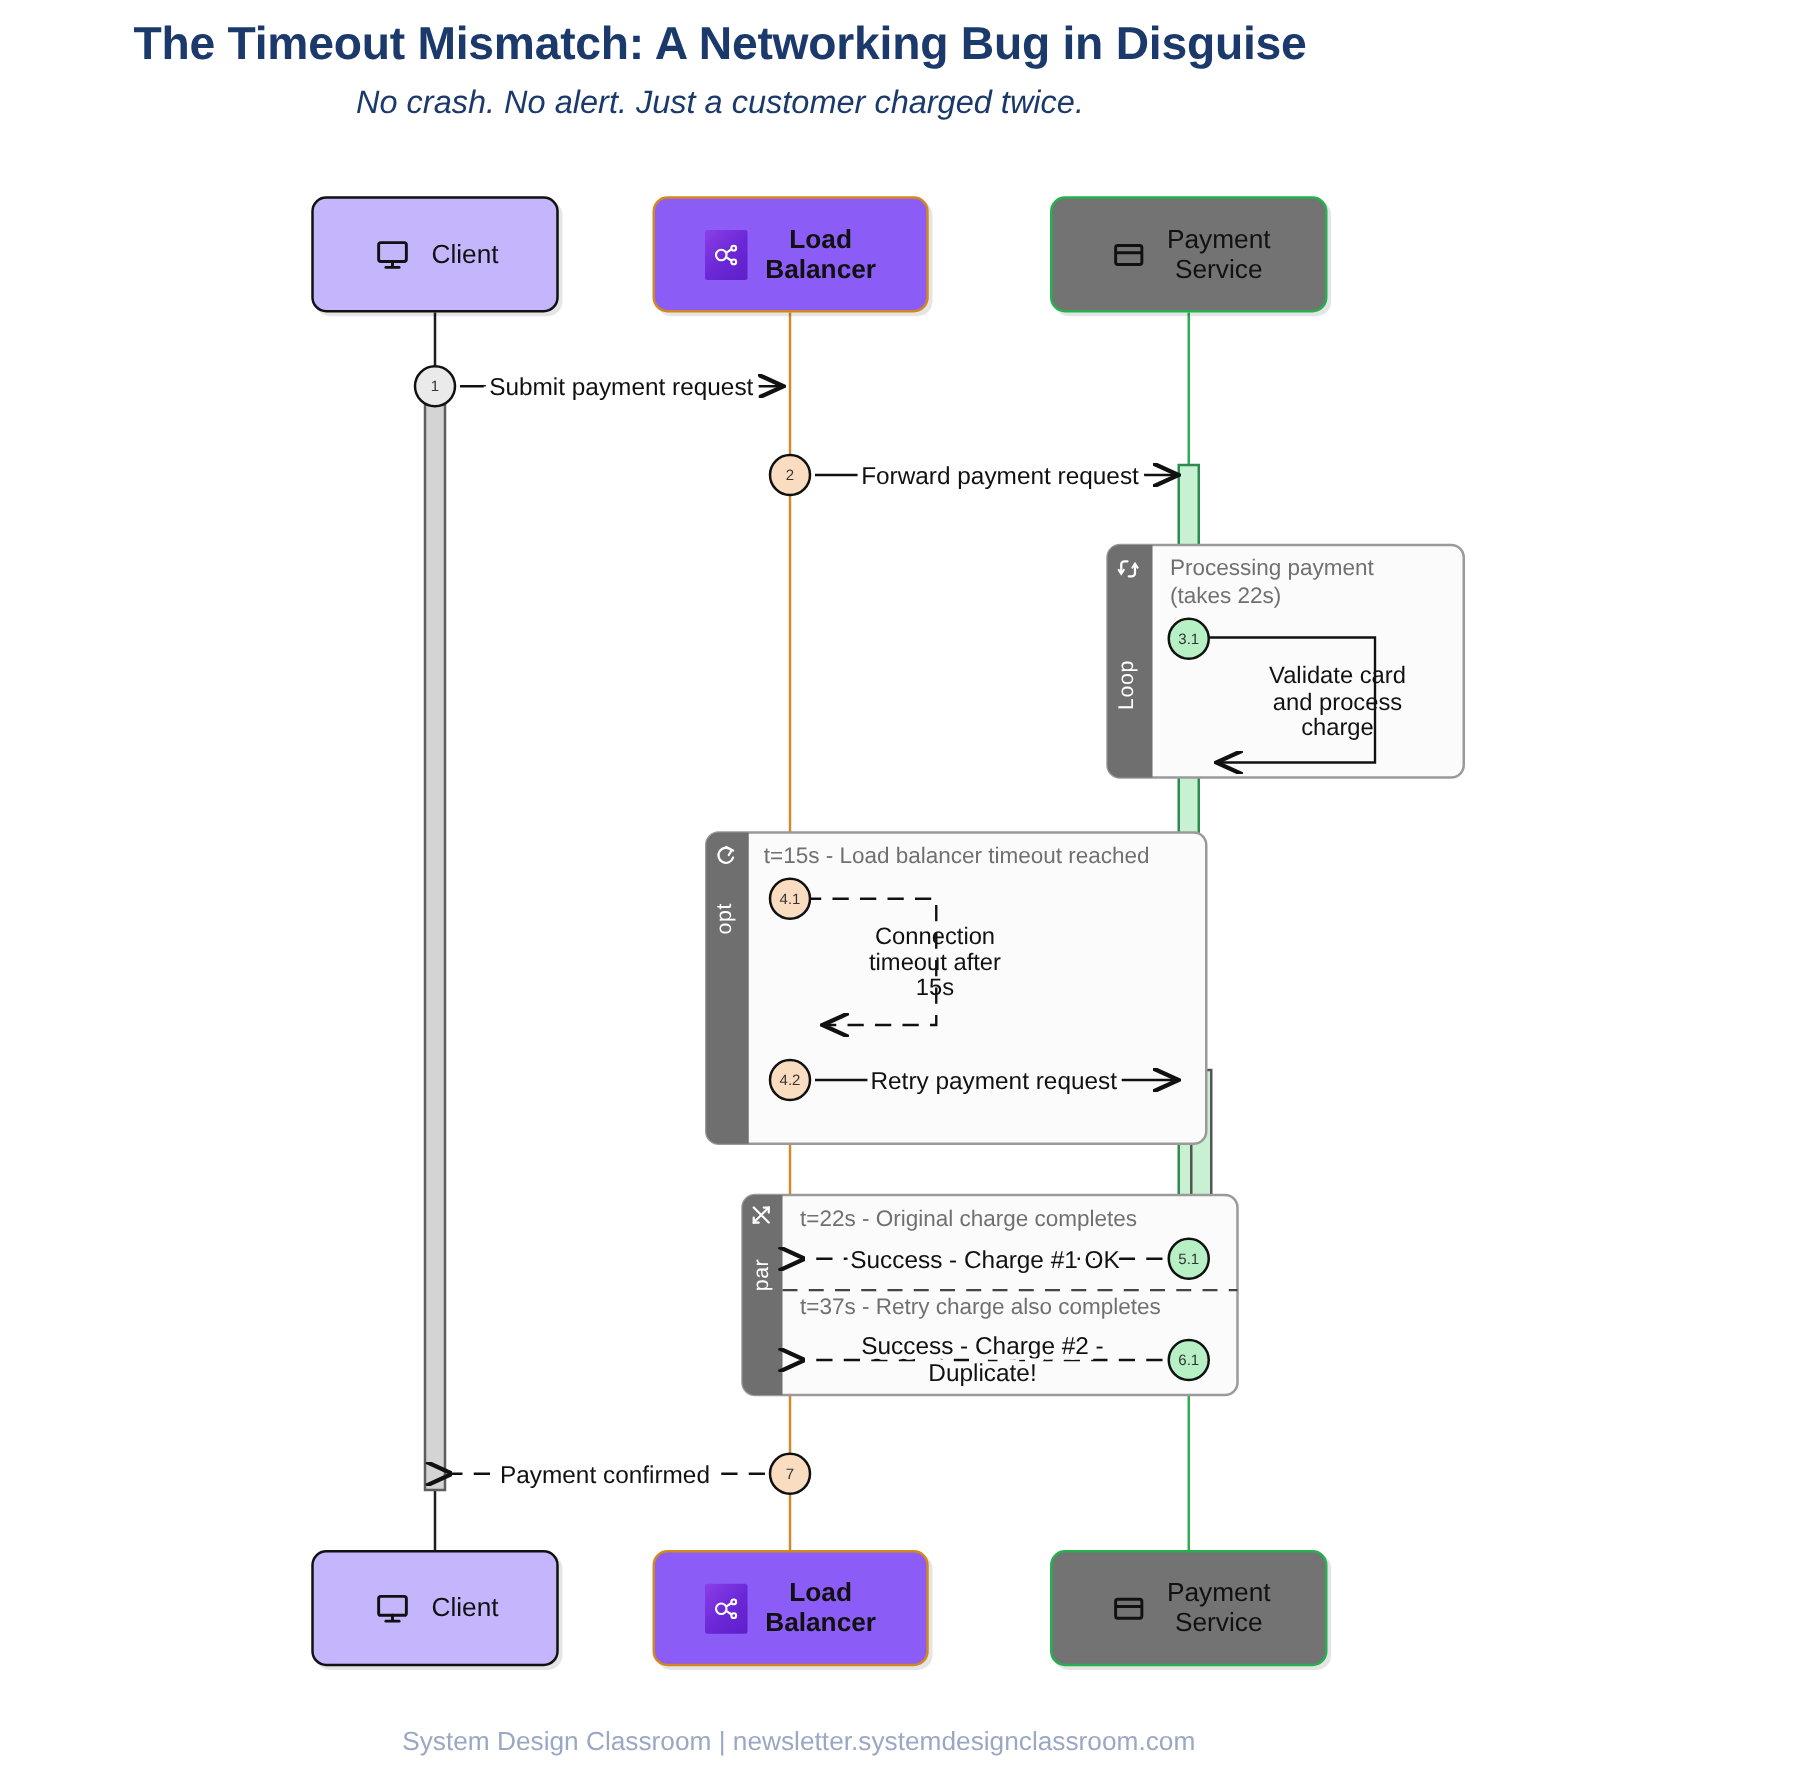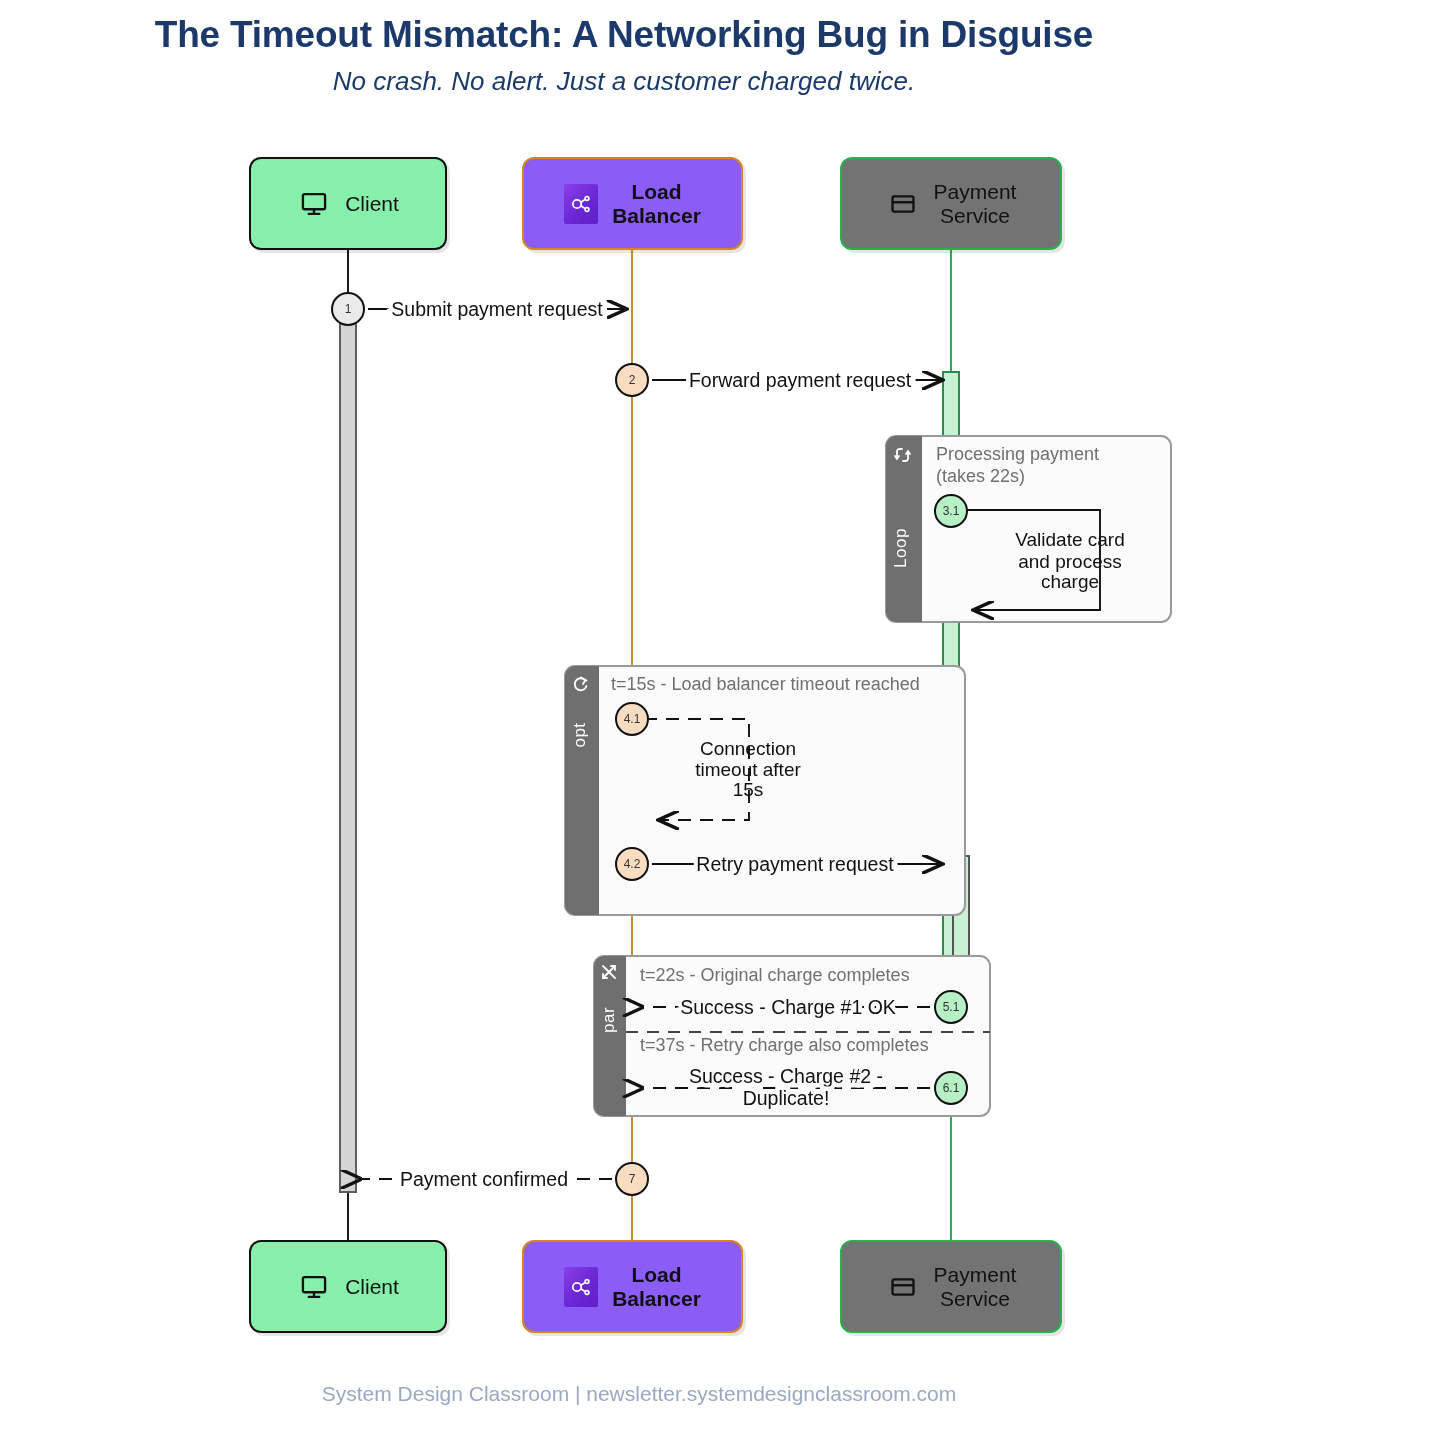--- a/index.html
+++ b/index.html
@@ -15,21 +15,20 @@
     overflow: hidden;
     color: #111;
   }
 
   
   .header {
     position: absolute;
     left: 0; top: 0;
     width: 1152px;
     text-align: center;
-    margin-left: 48px;
   }
   .title {
     margin: 0;
     padding-top: 14px;
     font-size: 37px;
     font-weight: bold;
     color: #1b3a6b;
     letter-spacing: -0.2px;
   }
   .subtitle {
@@ -61,21 +60,21 @@
     gap: 14px;
     box-shadow: 3px 3px 0 rgba(0,0,0,0.10);
   }
   .participant .plabel {
     font-size: 21px;
     line-height: 1.12;
     text-align: center;
     color: #111;
     white-space: pre-line;
   }
-  .p-client  { background:#86efac; border:2.5px solid #111111; }
+  .p-client  { background:#c4b5fd; border:2.5px solid #111111; }
   .p-lb      { background:#8b5cf6; border:2.5px solid #d2881f;font-weight:bold; }
   .p-pay     { background:#737373; border:2.5px solid #27b050; }
 
   .icon-box {
     width: 34px; height: 34px;
     display: flex; align-items: center; justify-content: center;
     flex: 0 0 auto;
   }
   .icon-lb {
     width: 34px; height: 40px;

